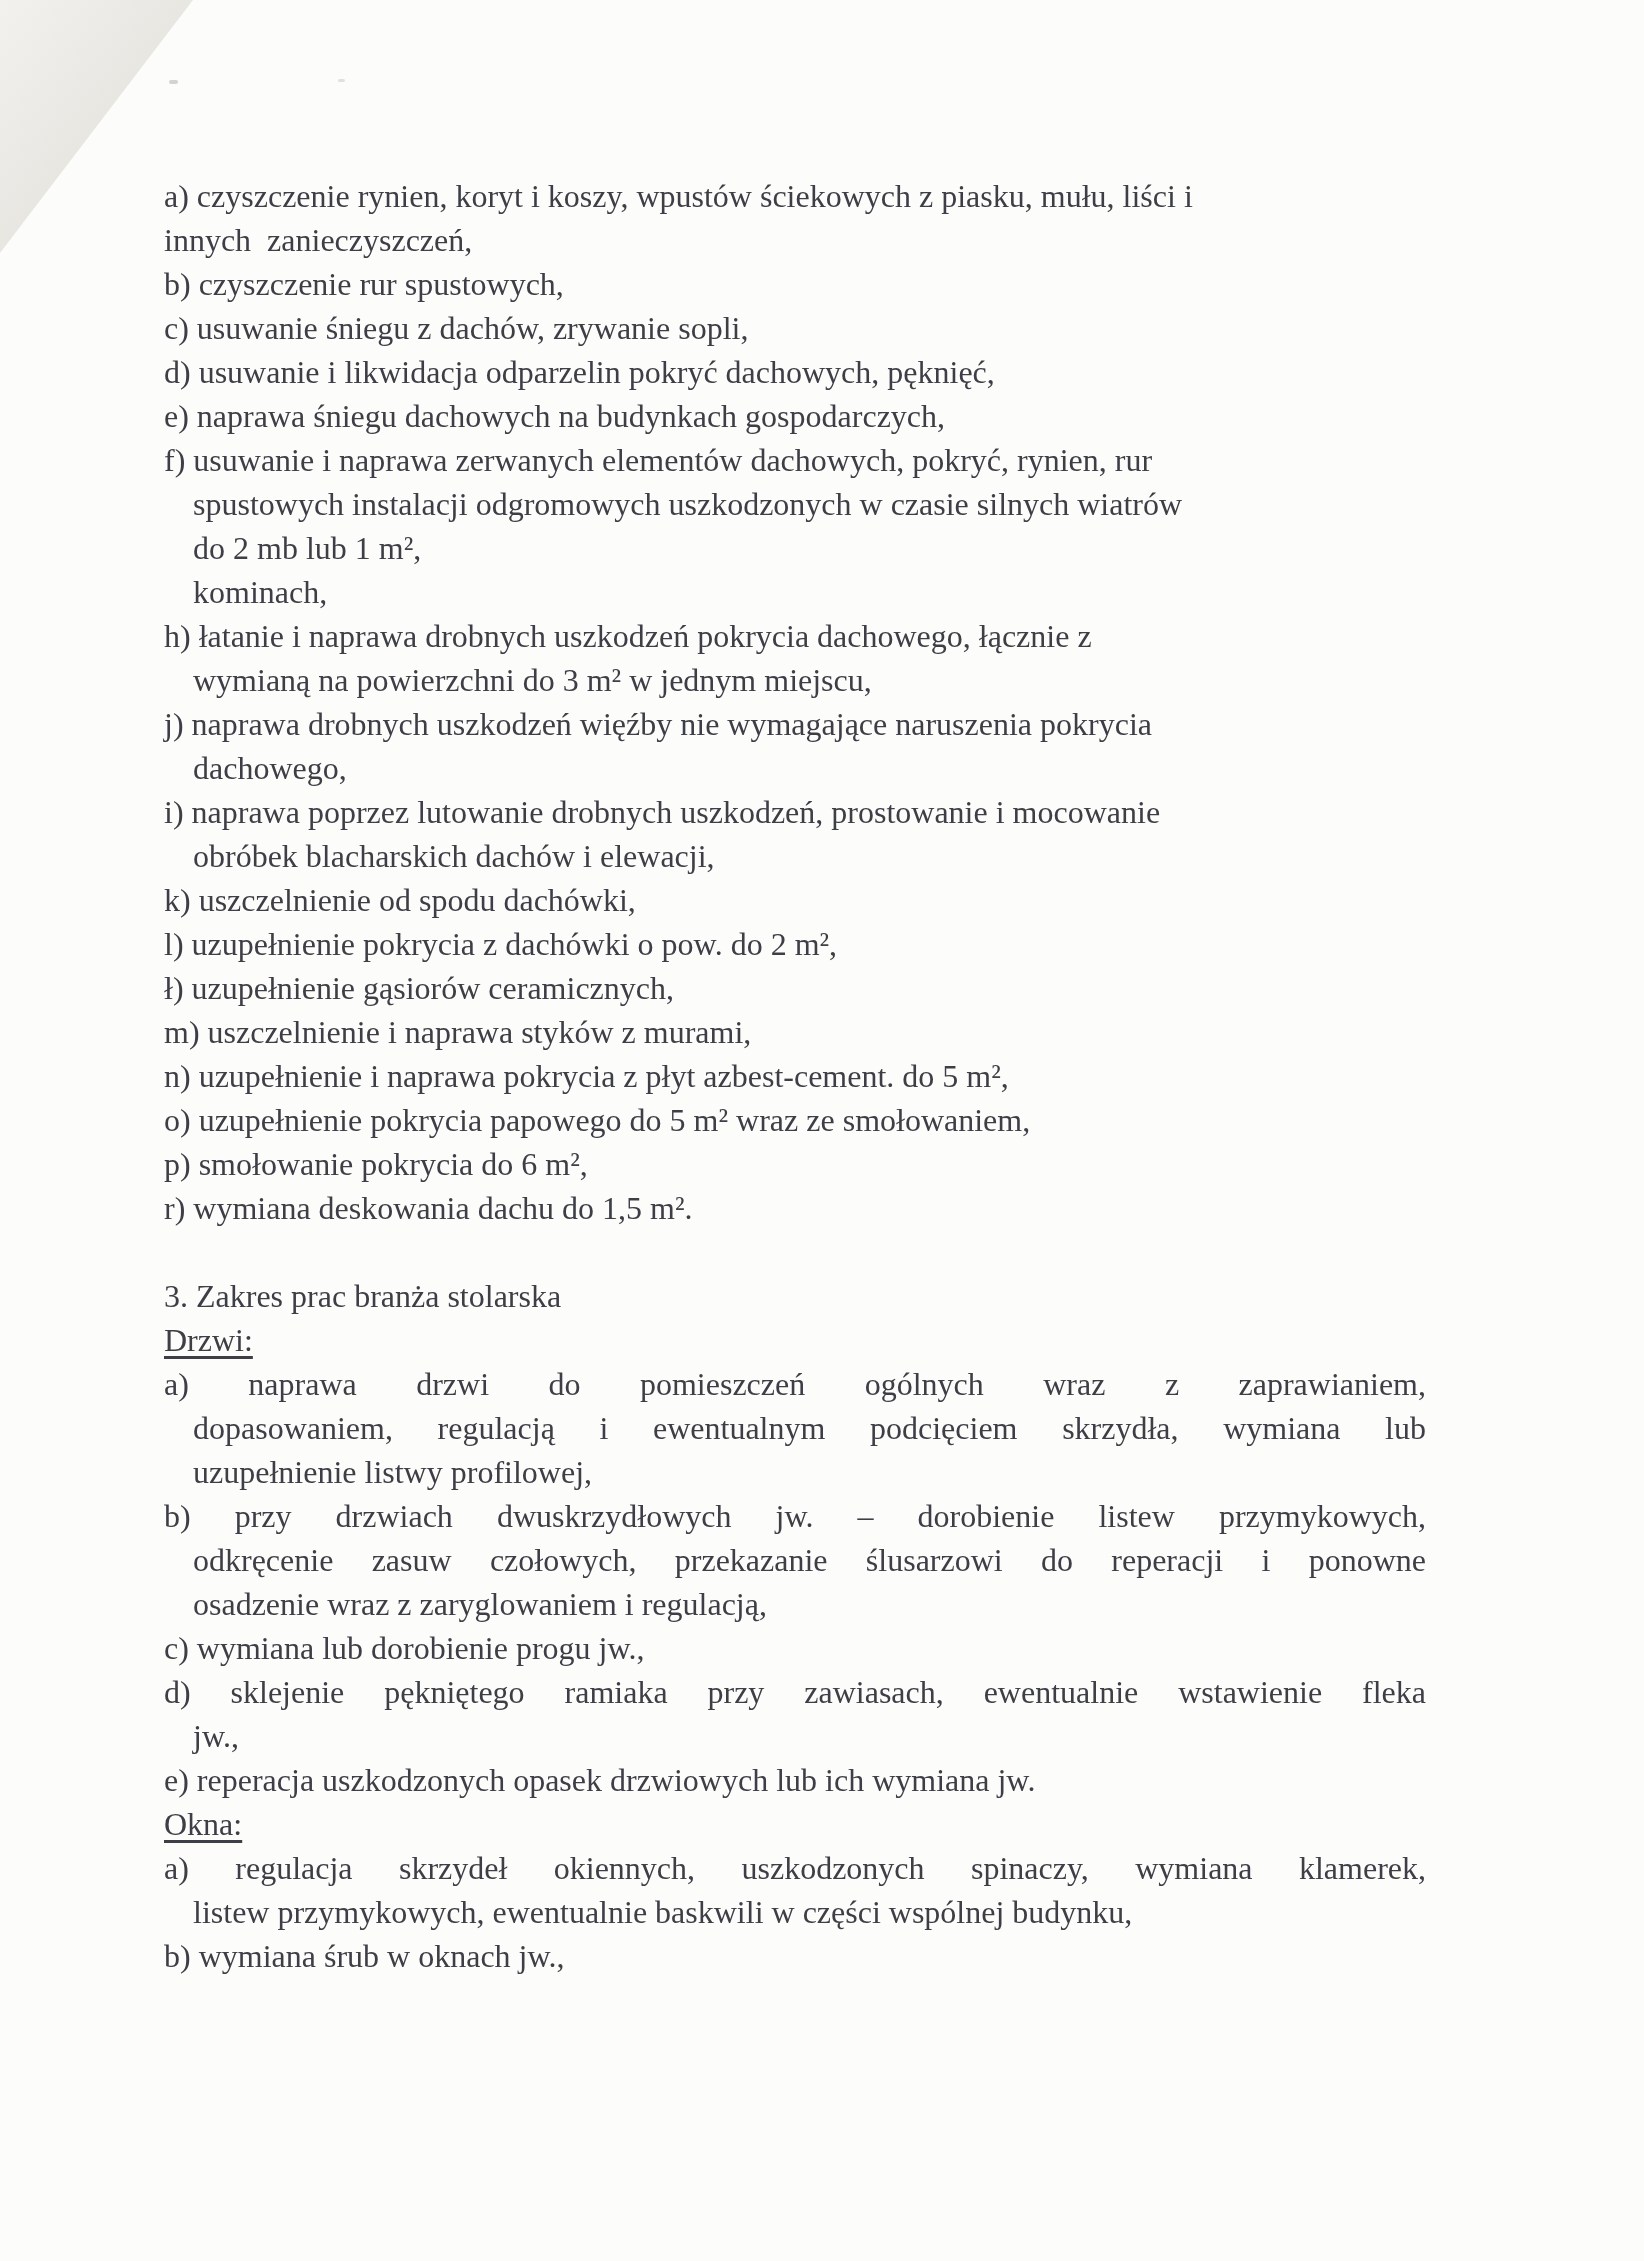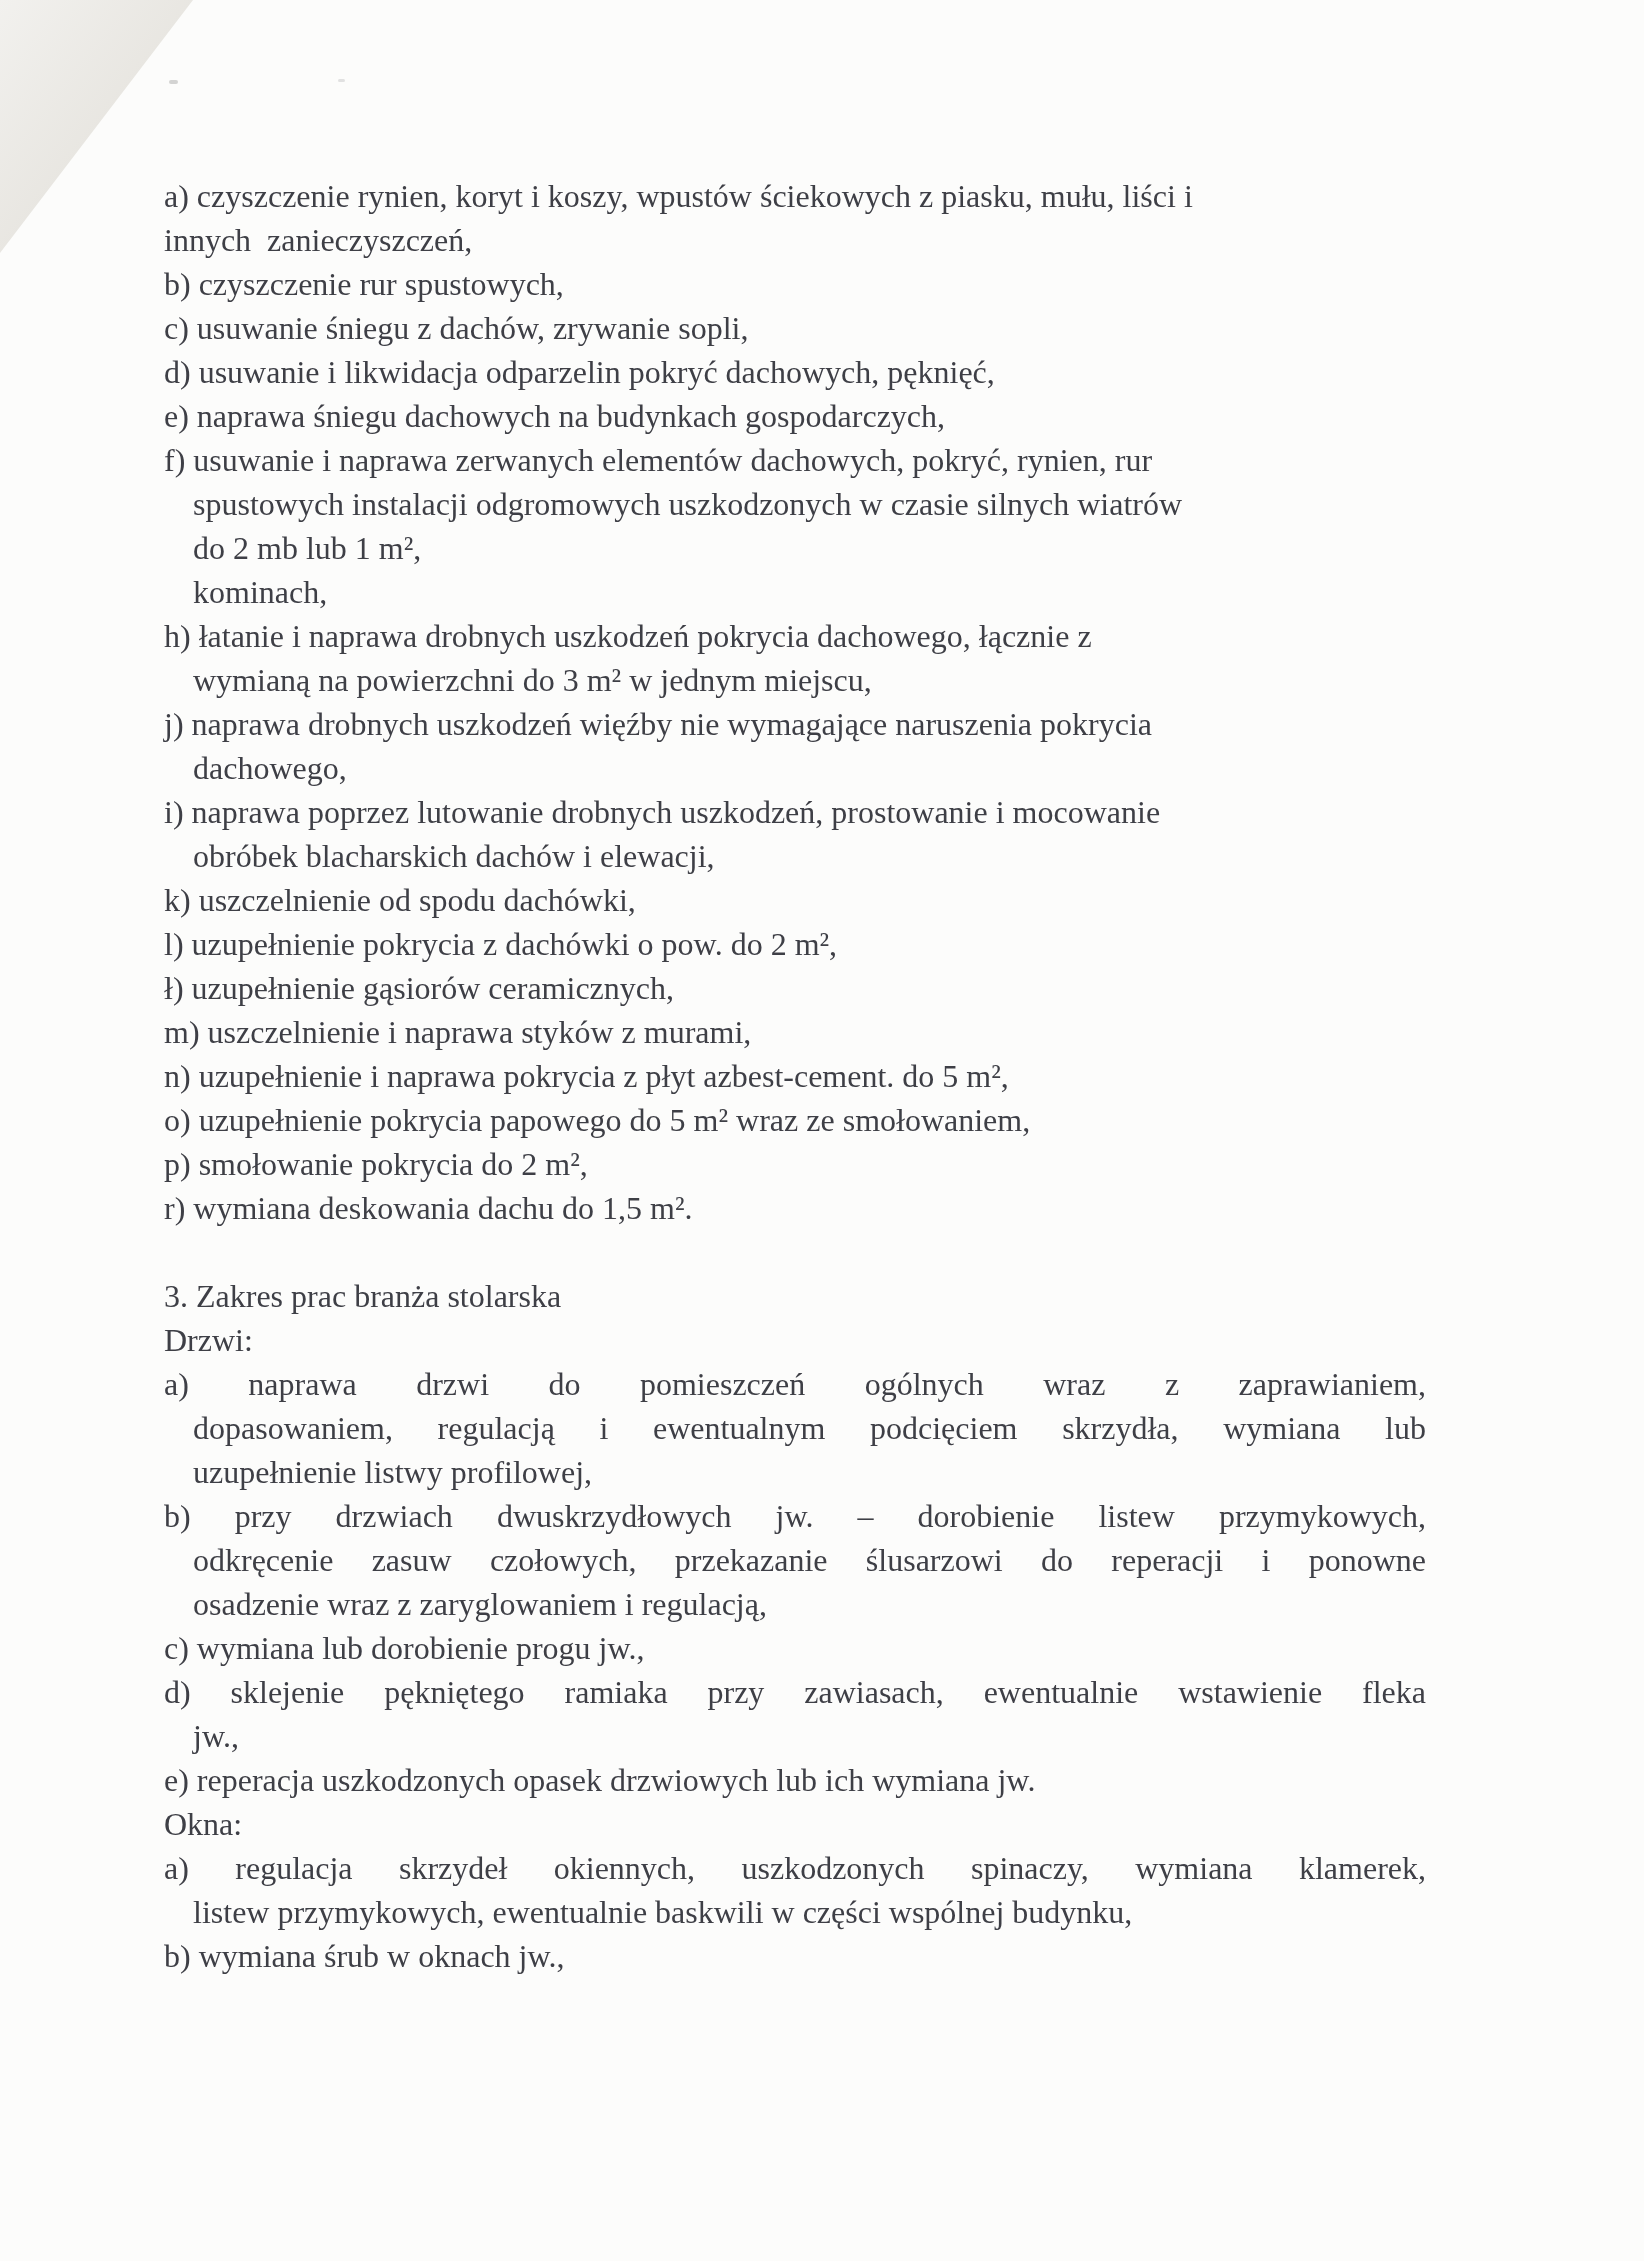--- a/index.html
+++ b/index.html
@@ -30,21 +30,21 @@
   .speck.s2{left:338px;top:79px;width:7px;height:3.2px;opacity:.45;}
   .content{
     position:absolute;left:158px;top:174px;width:1268px;
     font-size:32px;line-height:44px;color:var(--text-color);
   }
   .line{white-space:pre-wrap;margin-left:6px;}
   .line.cont{padding-left:29px;}
   .line.just{white-space:normal;text-align:justify;text-align-last:justify;text-justify:inter-word;}
   .spacer{height:44px;}
   .heading{font-weight:normal;}
-  .label{text-underline-offset:5.2px;}
+  .label{text-decoration:underline;text-underline-offset:5.2px;}
 </style>
 </head>
 <body>
 
 <div class="page">
   <div class="fold"></div>
   <div class="speck s1"></div>
   <div class="speck s2"></div>
 
   <div class="content">
@@ -97,21 +97,21 @@
         <div>
           <div class="line">m) uszczelnienie i naprawa styków z murami,</div>
         </div>
         <div>
           <div class="line">n) uzupełnienie i naprawa pokrycia z płyt azbest-cement. do 5 m²,</div>
         </div>
         <div>
           <div class="line">o) uzupełnienie pokrycia papowego do 5 m² wraz ze smołowaniem,</div>
         </div>
         <div>
-          <div class="line">p) smołowanie pokrycia do 2 m²,</div>
+          <div class="line">p) smołowanie pokrycia do 6 m²,</div>
         </div>
         <div>
           <div class="line">r) wymiana deskowania dachu do 1,5 m².</div>
         </div>
       </div>
     <div class="spacer"></div>
     <div class="line heading">3. Zakres prac branża stolarska</div>
     <div class="line label">Drzwi:</div>
     <div id="doors">
         <div>

